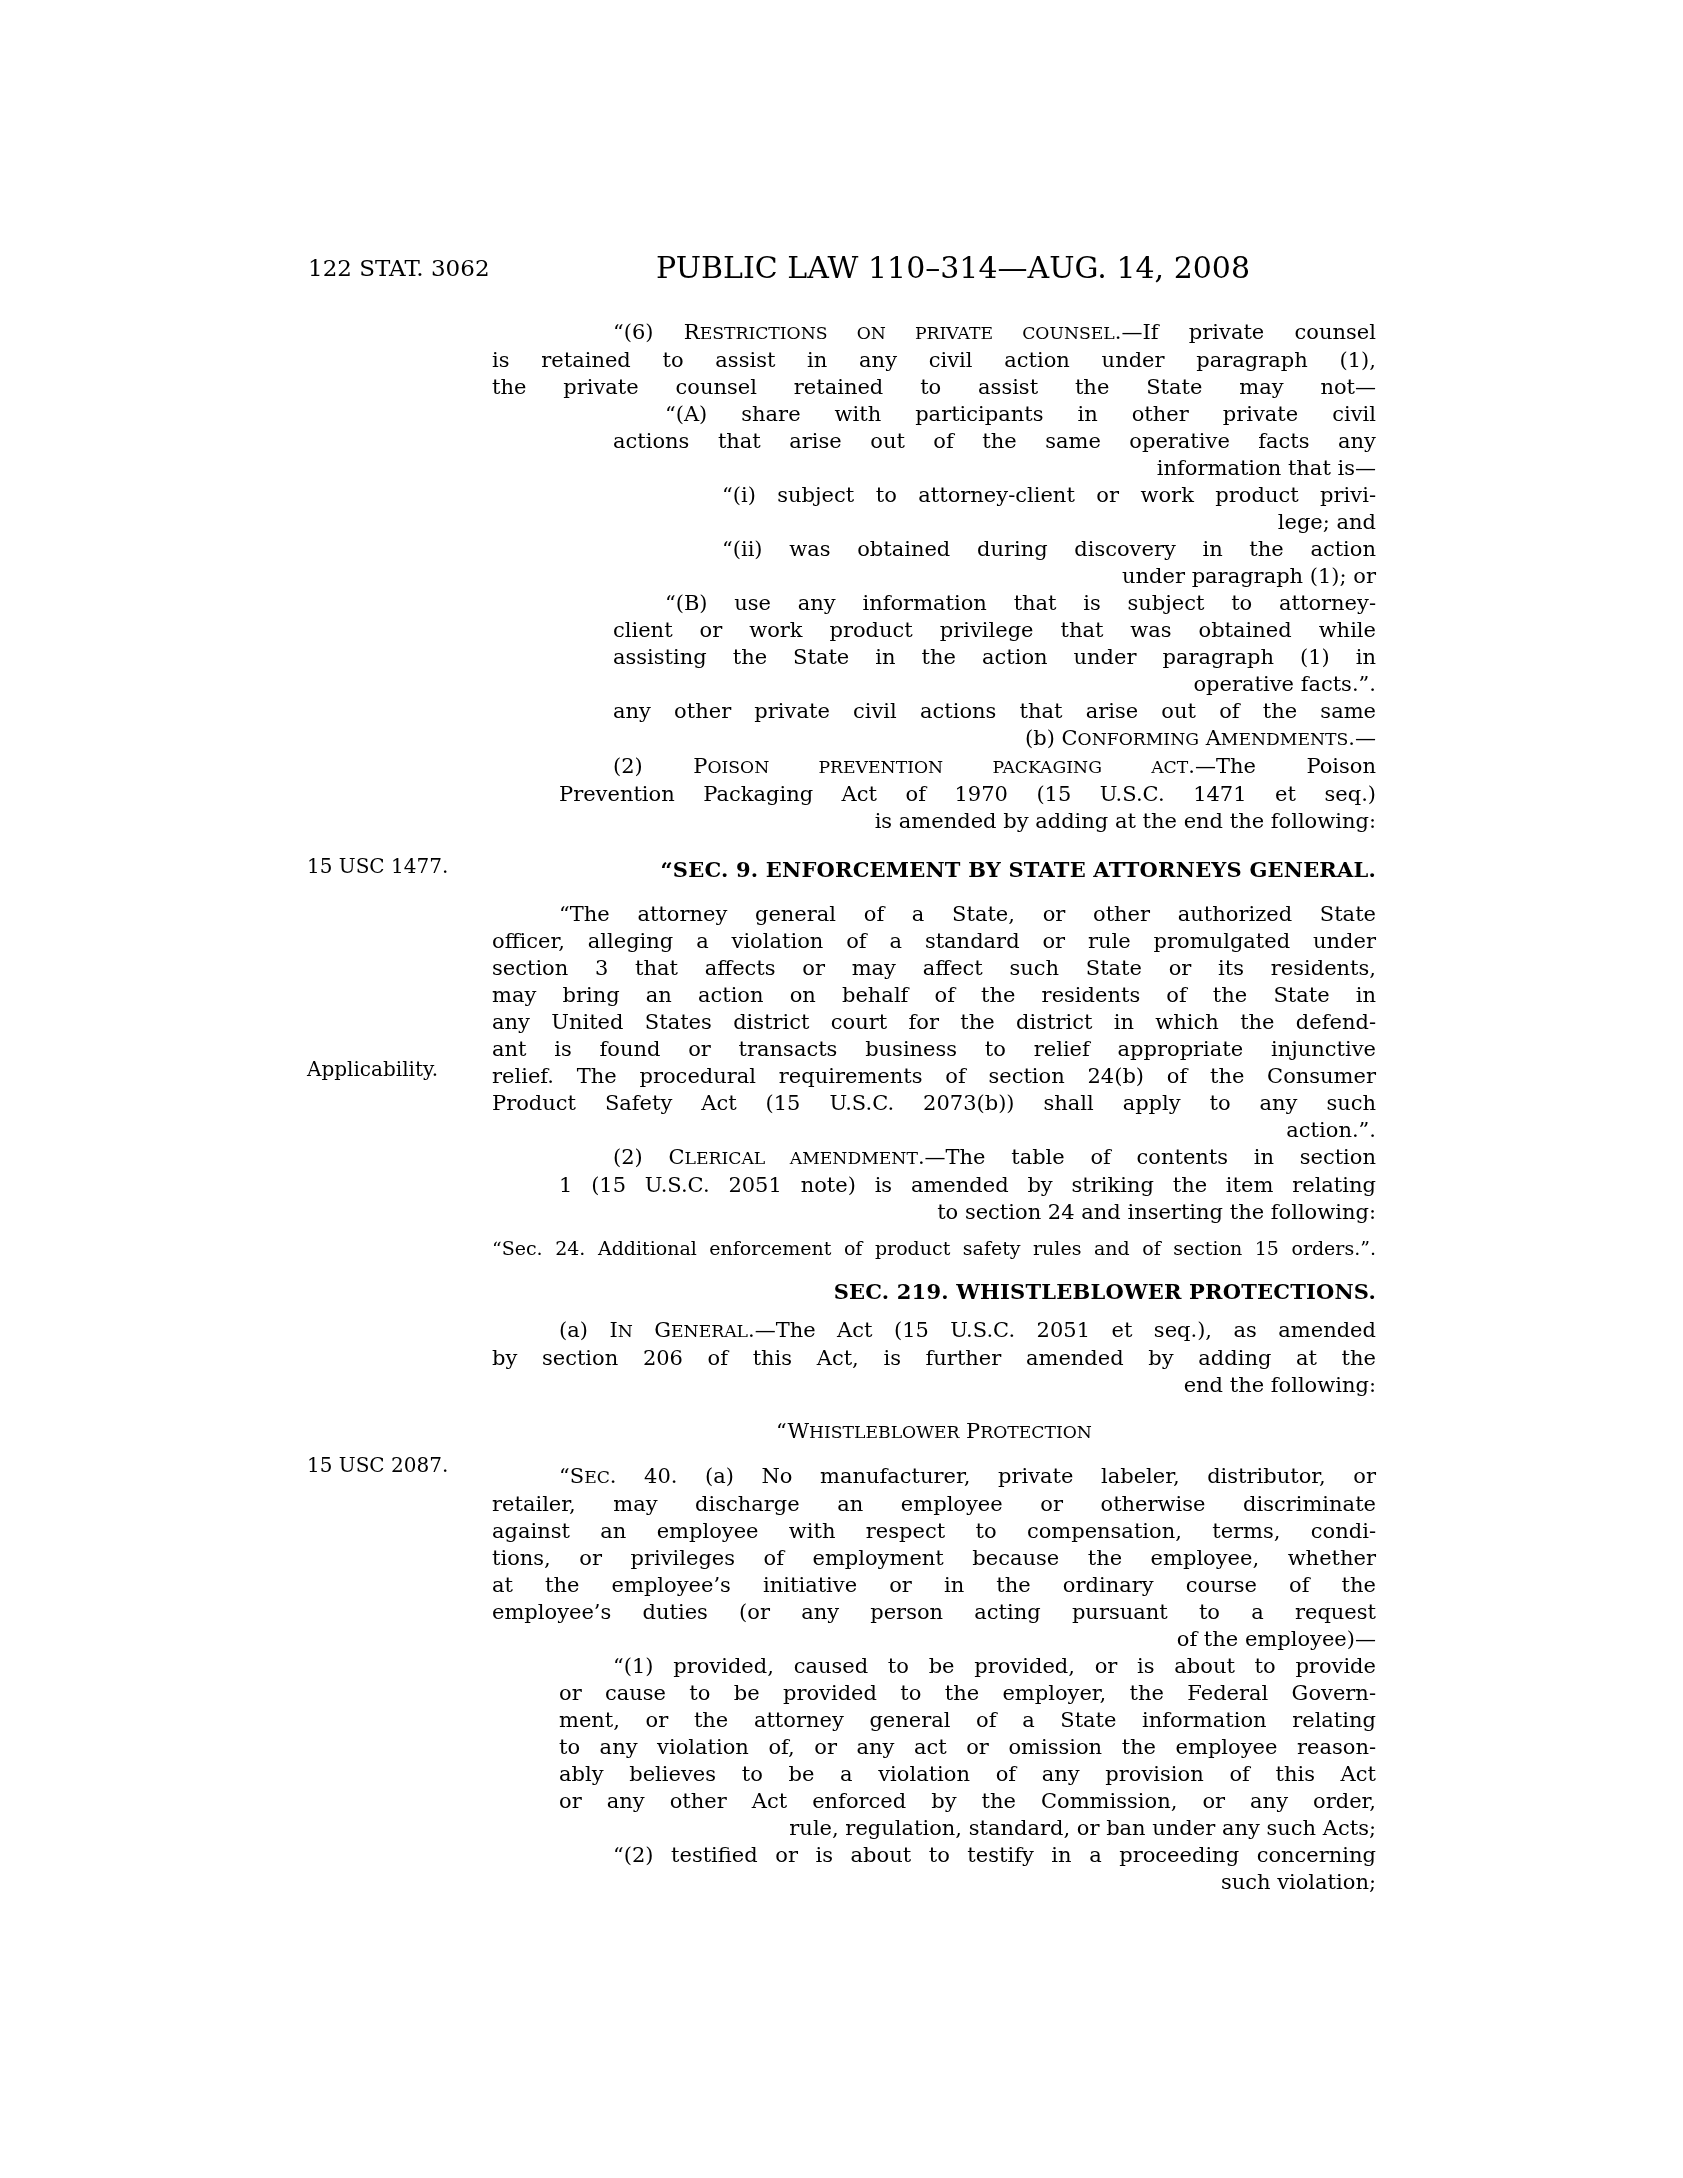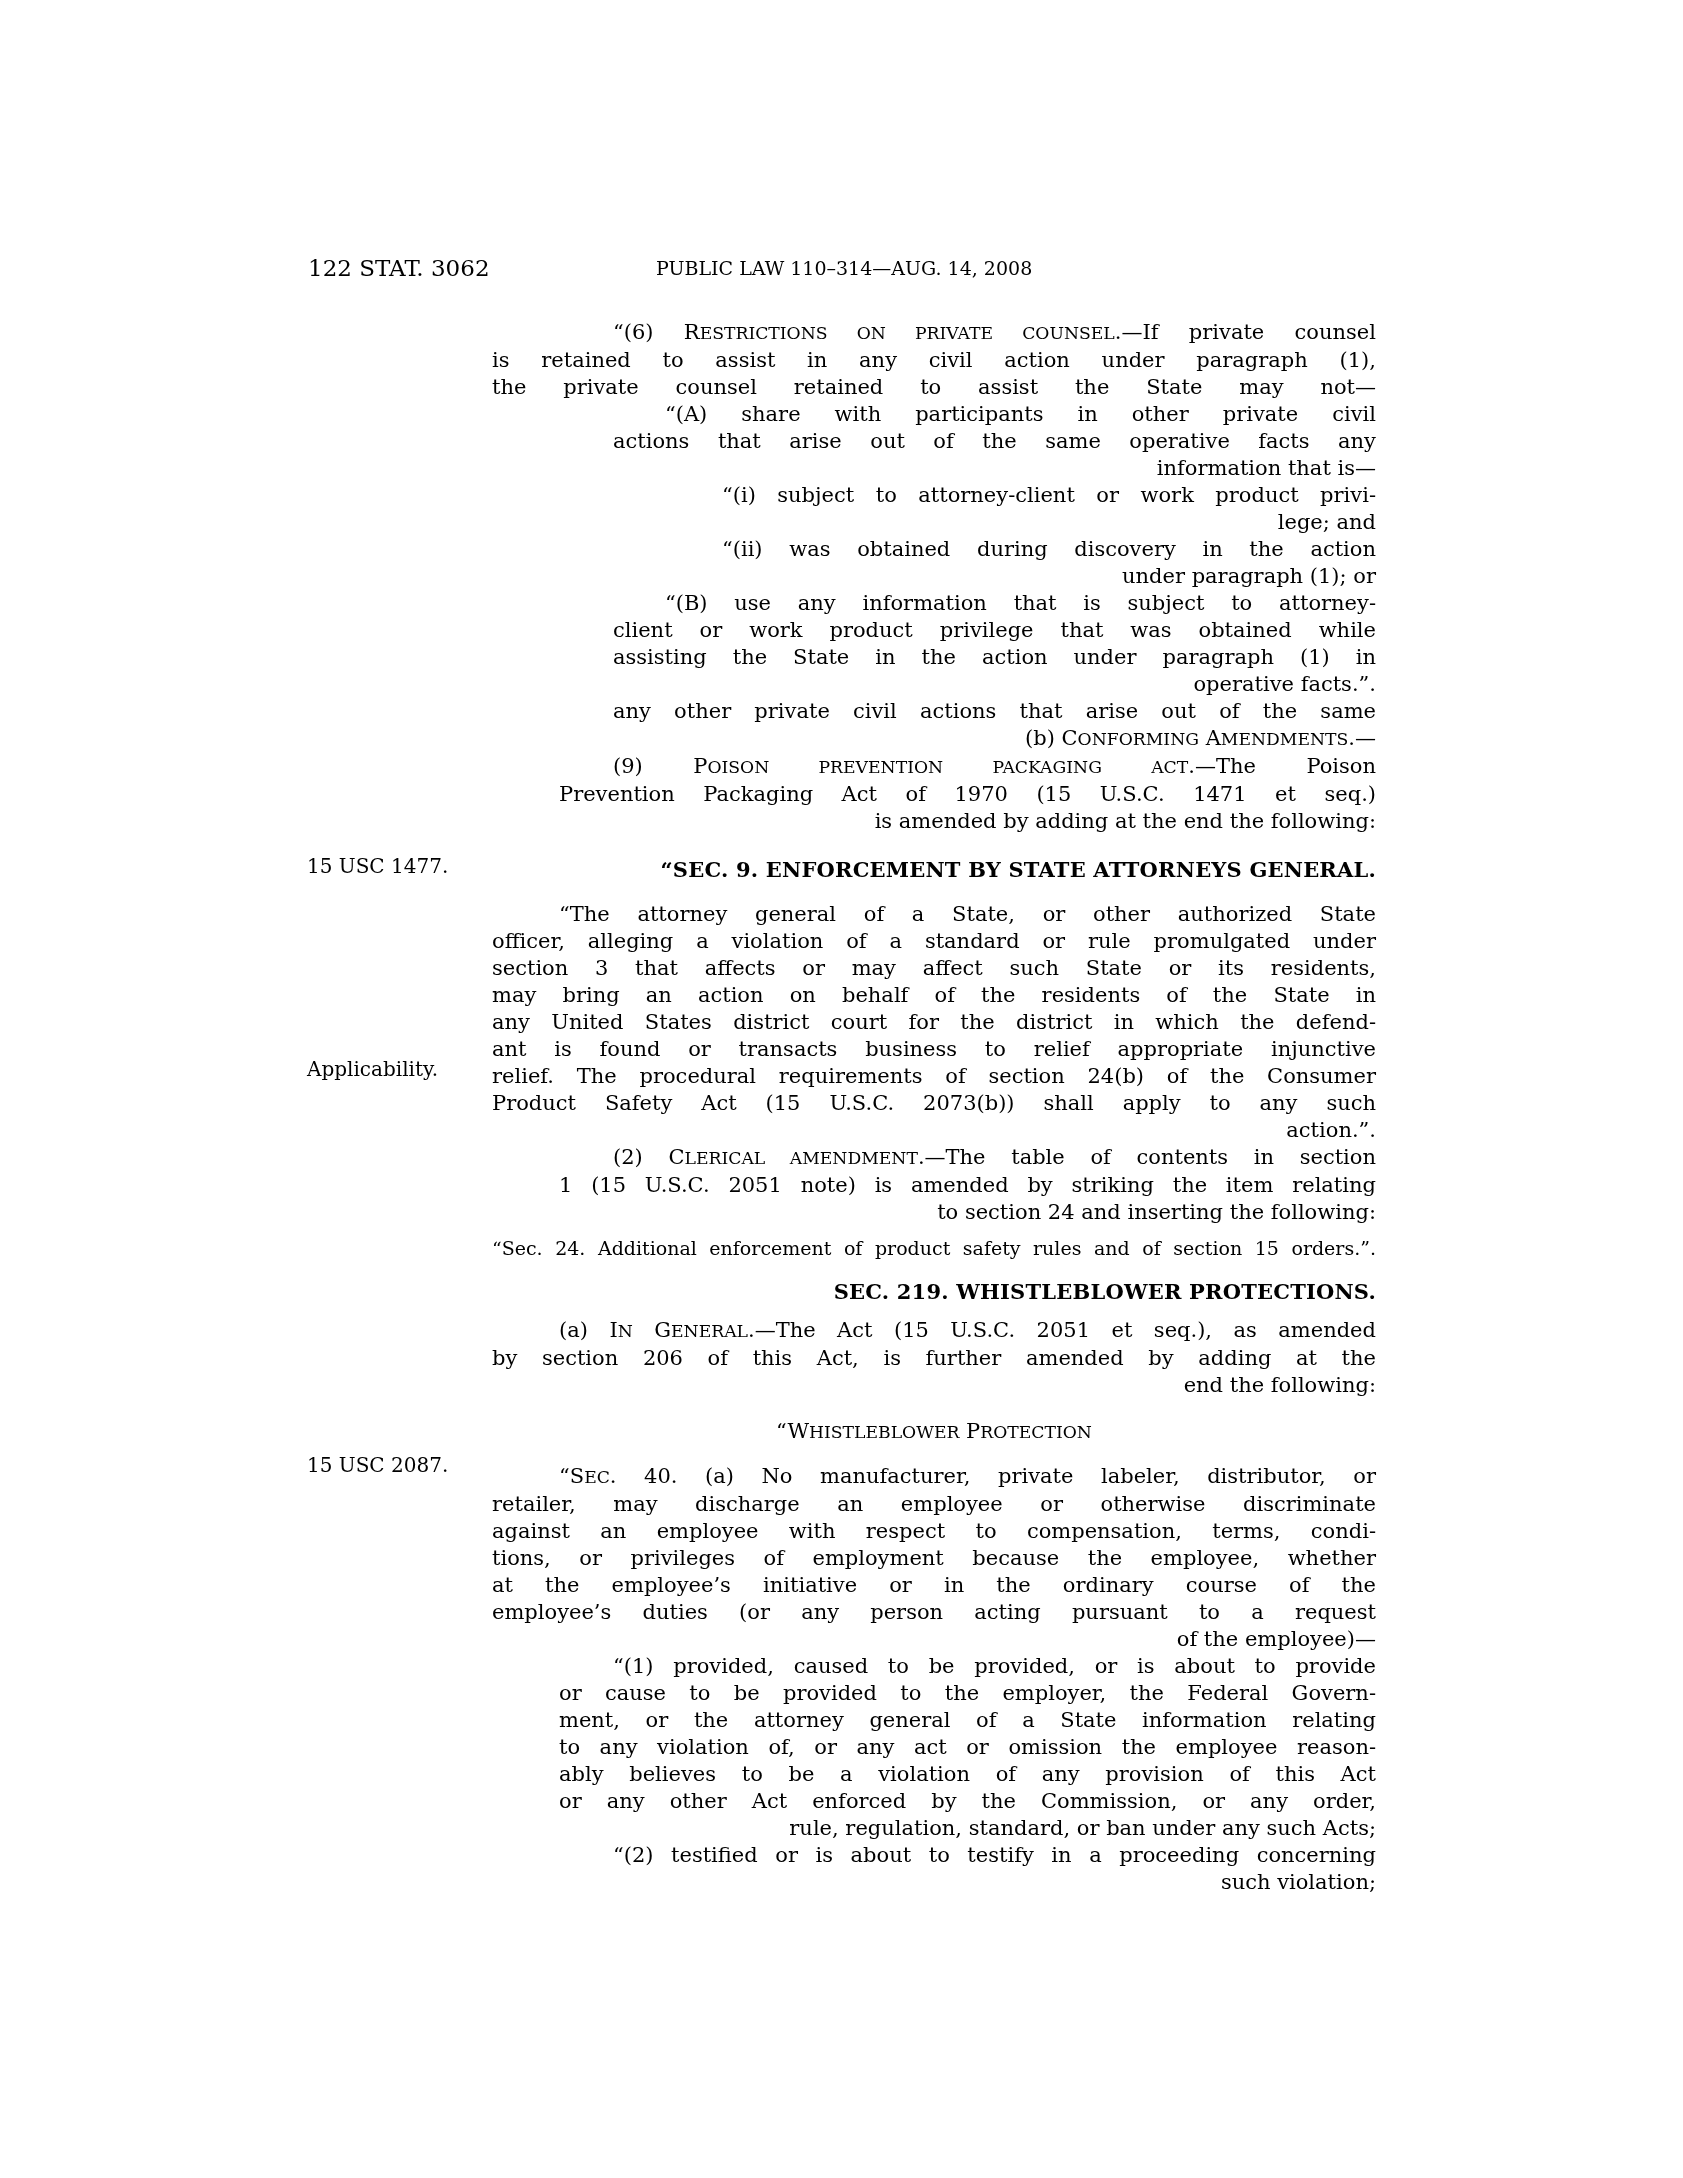--- a/index.html
+++ b/index.html
@@ -22,21 +22,21 @@
     left: 308px;
     top: 253px;
     font-size: 23px;
     line-height: 30px;
     white-space: nowrap;
   }
   .law-label {
     position: absolute;
     left: 656px;
     top: 253px;
-    font-size: 19px;
+    font-size: 30px;
     line-height: 30px;
     white-space: nowrap;
   }
   
   .margin-note {
     position: absolute;
     left: 307px;
     font-size: 20px;
     line-height: 24px;
     white-space: nowrap;
@@ -107,21 +107,21 @@
         <div class="line just i4"><span>“(i) subject to attorney-client or work product privi-</span></div>
         <div class="line i3"><span>lege; and</span></div>
         <div class="line just i4"><span>“(ii) was obtained during discovery in the action</span></div>
         <div class="line i3"><span>under paragraph (1); or</span></div>
         <div class="line just i3"><span>“(B) use any information that is subject to attorney-</span></div>
         <div class="line just i2"><span>client or work product privilege that was obtained while</span></div>
         <div class="line just i2"><span>assisting the State in the action under paragraph (1) in</span></div>
         <div class="line i2"><span>operative facts.”.</span></div>
         <div class="line just i2"><span>any other private civil actions that arise out of the same</span></div>
         <div class="line i1"><span>(b) C</span><span class="sc">ONFORMING</span><span> A</span><span class="sc">MENDMENTS</span><span>.—</span></div>
-        <div class="line just i2"><span>(9) P</span><span class="sc">OISON PREVENTION PACKAGING ACT</span><span>.—The Poison</span></div>
+        <div class="line just i2"><span>(2) P</span><span class="sc">OISON PREVENTION PACKAGING ACT</span><span>.—The Poison</span></div>
         <div class="line just i1"><span>Prevention Packaging Act of 1970 (15 U.S.C. 1471 et seq.)</span></div>
         <div class="line i1"><span>is amended by adding at the end the following:</span></div>
       </div>
       <div class="block heading">
         <div class="line"><span>“SEC. 9. ENFORCEMENT BY STATE ATTORNEYS GENERAL.</span></div>
       </div>
       <div class="block body">
         <div class="line just i1"><span>“The attorney general of a State, or other authorized State</span></div>
         <div class="line just"><span>officer, alleging a violation of a standard or rule promulgated under</span></div>
         <div class="line just"><span>section 3 that affects or may affect such State or its residents,</span></div>

